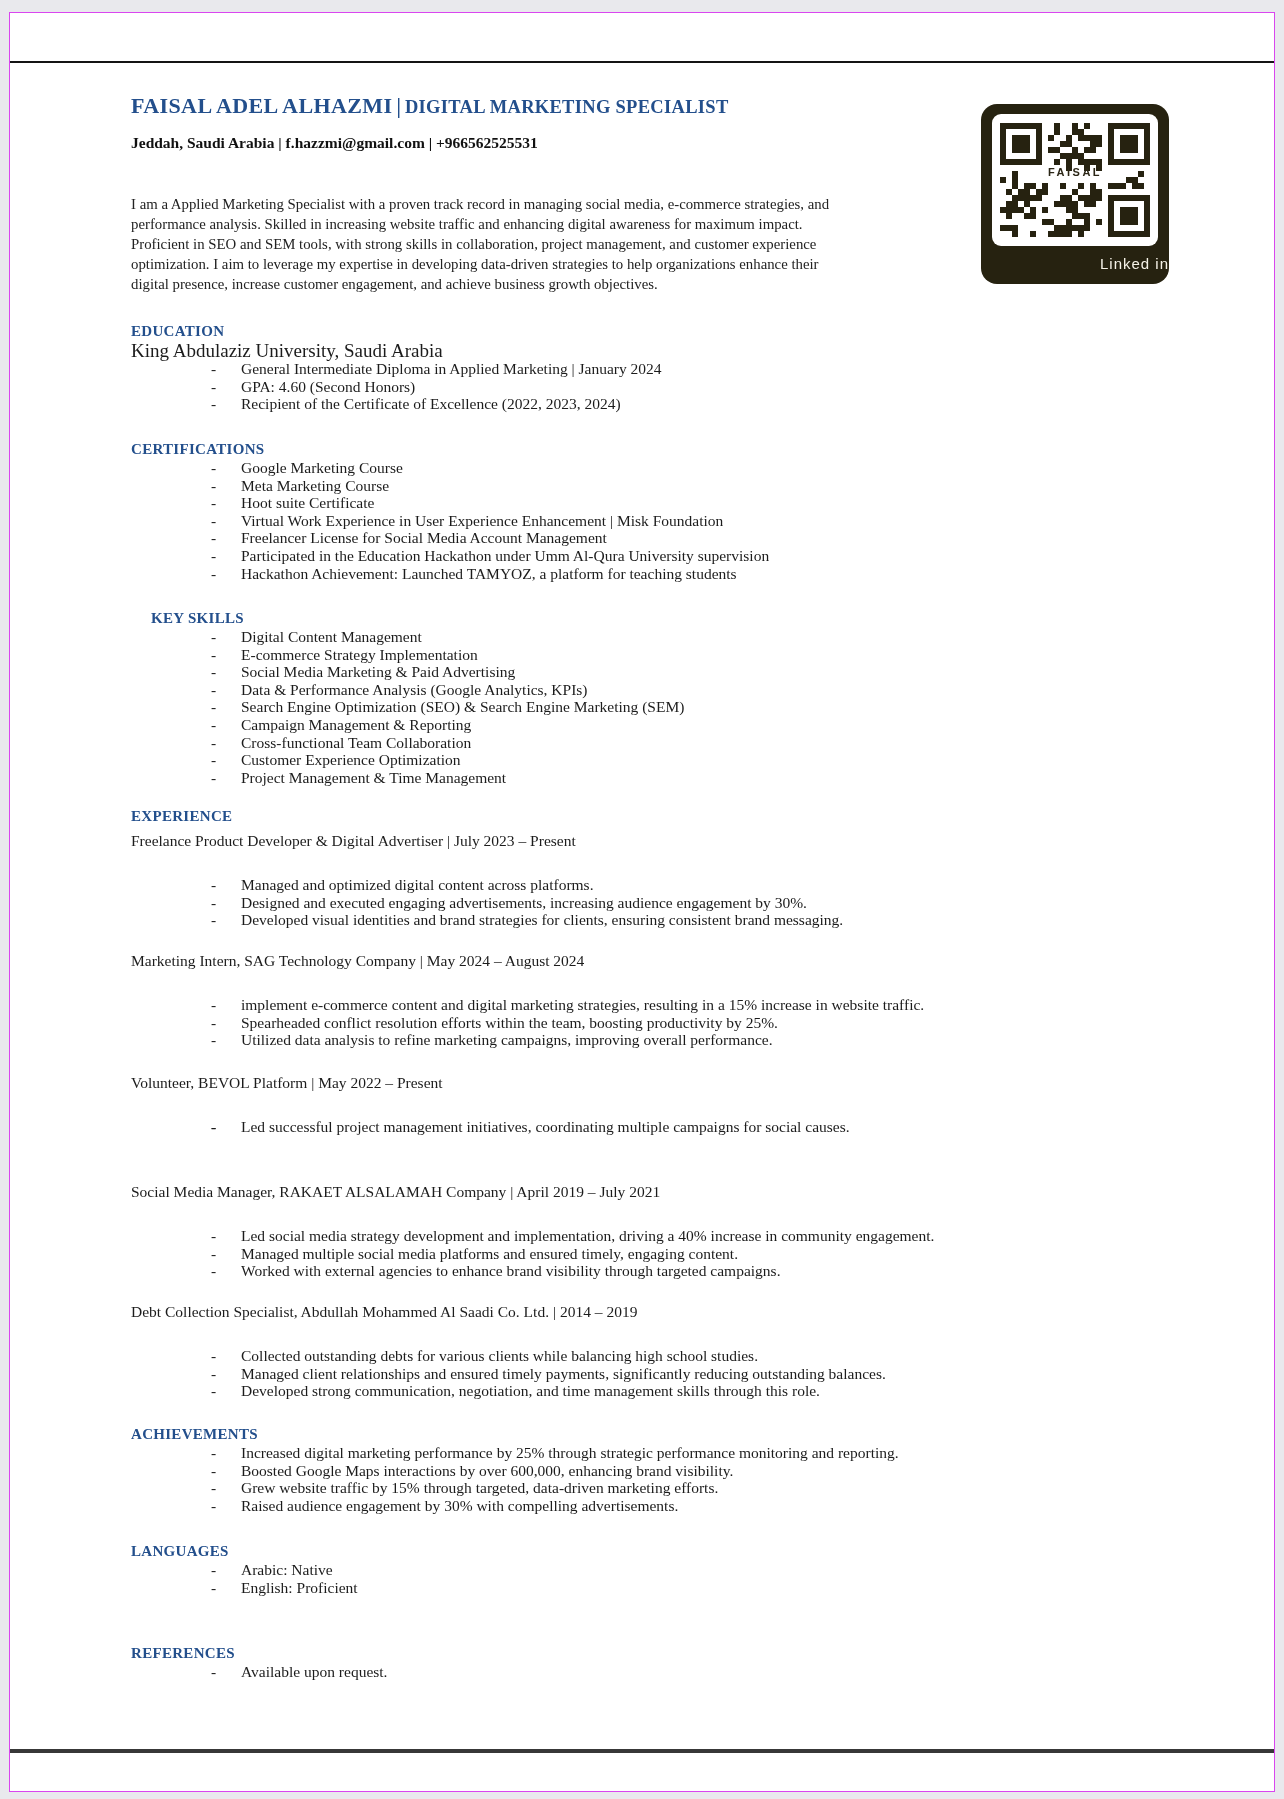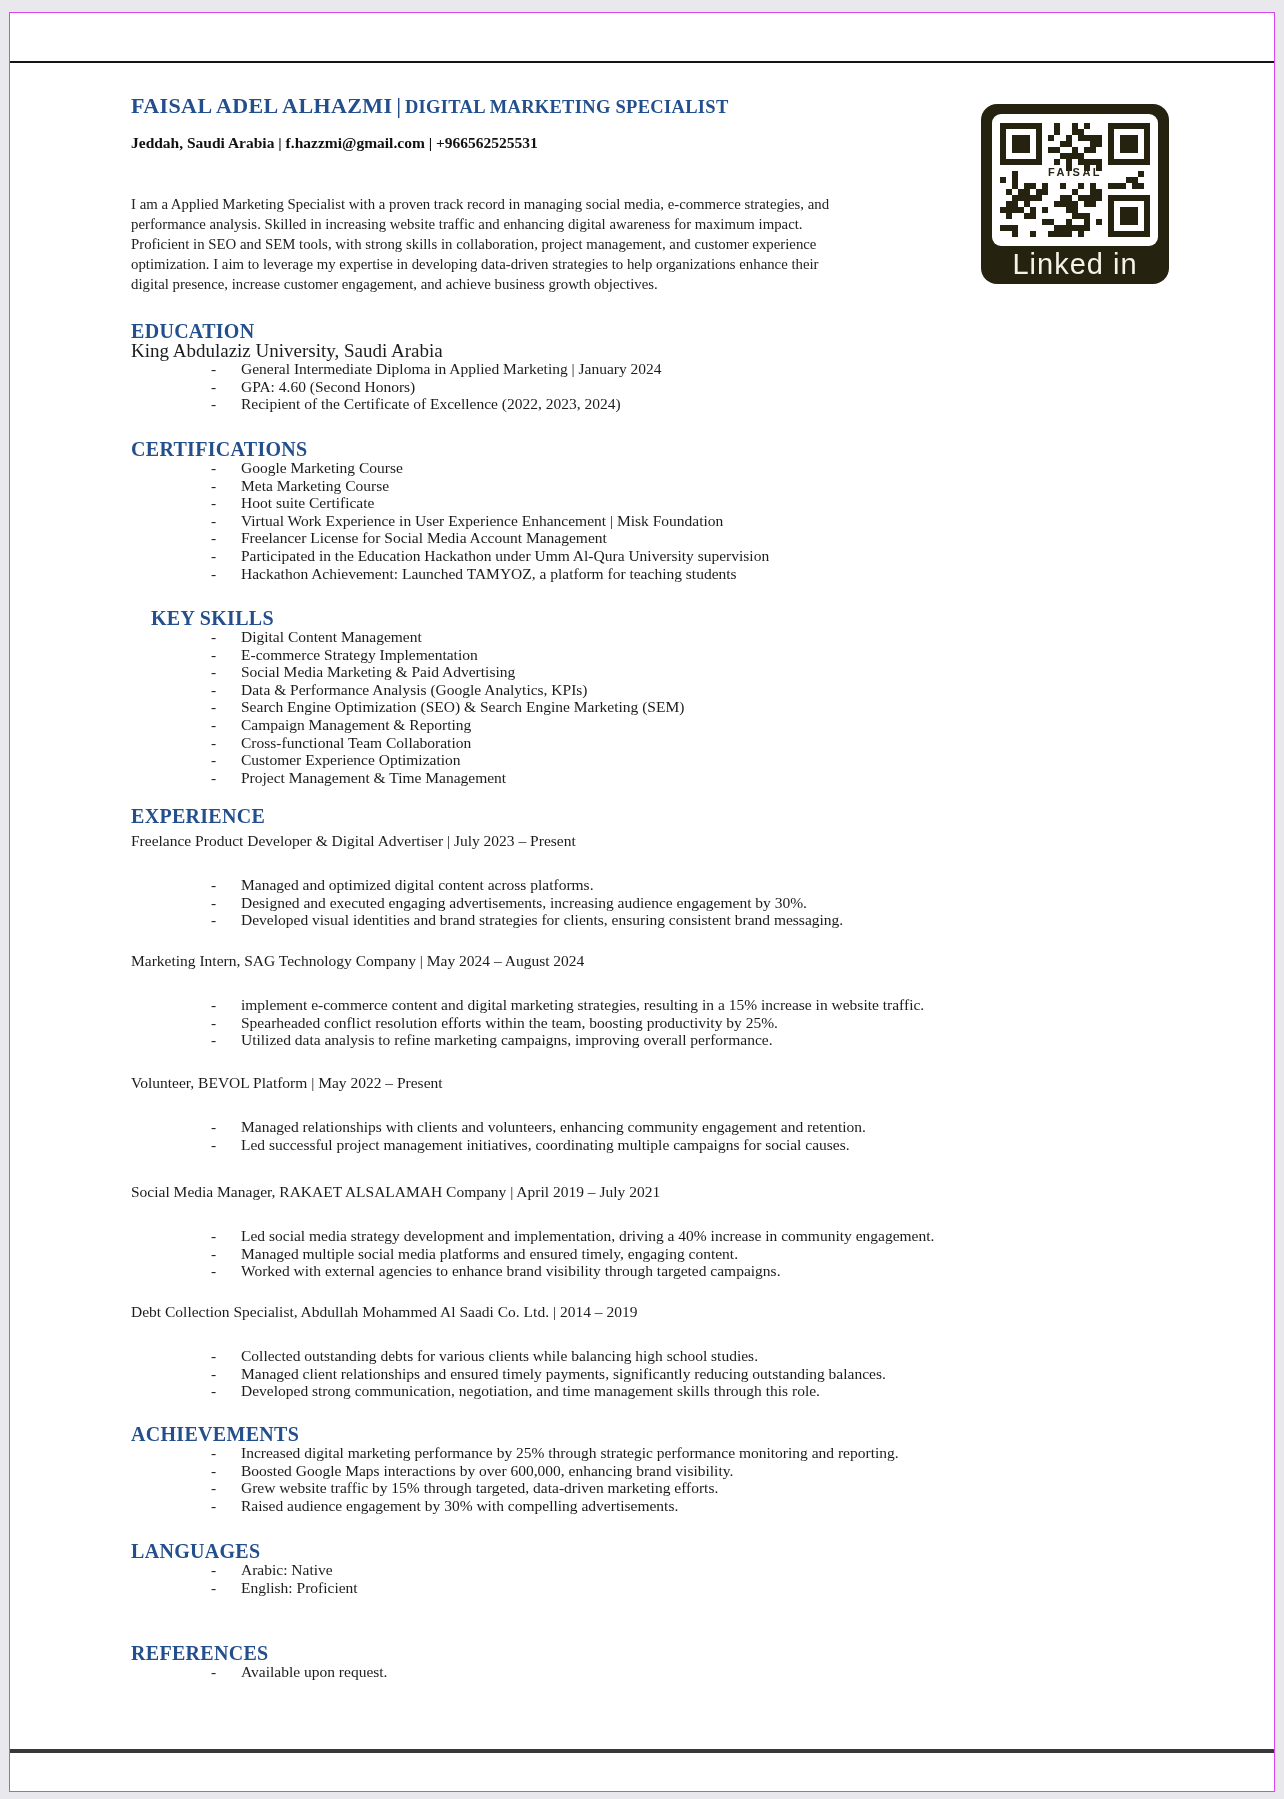--- a/index.html
+++ b/index.html
@@ -40,29 +40,29 @@
     position: absolute; left: 11px; top: 10px; width: 166px; height: 132px;
     background: #ffffff; border-radius: 9px; overflow: hidden;
   }
   .qr-inner svg { position: absolute; left: 8px; top: 9px; }
   .qr-label {
     position: absolute; left: 0; right: 0; top: 52px; text-align: center;
     font-family: "Liberation Sans", sans-serif; font-weight: bold;
     font-size: 11px; letter-spacing: 2.5px; color: #2b2616;
   }
   .qr-caption {
-    position: absolute; left: 0; right: 0; bottom: 5px; text-align: center;
-    font-family: "Liberation Sans", sans-serif; font-size: 29px; line-height: 30px;
+    position: absolute; left: 0; right: 0; bottom: 5px; text-align: right;
+    font-family: "Liberation Sans", sans-serif; font-size: 15px; line-height: 30px;
     color: #f5f2e7; letter-spacing: 1px;
   }
 
   
   .sec { position: absolute; left: 121px; width: 1110px; }
   .sec-heading {
-    font-weight: bold; font-size: 20px; line-height: 20px;
+    font-weight: bold; font-size: 15px; line-height: 20px;
     color: var(--accent); letter-spacing: 0.3px;
   }
   .indent-heading .sec-heading { margin-left: 20px; }
   .sec-intro { font-size: 19px; line-height: 19px; color: #1c1c1c; white-space: nowrap; }
   .bitem {
     position: relative; padding-left: 110px;
     font-size: 15.5px; line-height: 17.6px; color: #1c1c1c; white-space: nowrap;
   }
   .dash { position: absolute; left: 80px; }
   .job-title { font-size: 15.5px; line-height: 19px; color: #1c1c1c; white-space: nowrap; }
@@ -266,21 +266,21 @@
         <div class="job-title">Marketing Intern, SAG Technology Company | May 2024 – August 2024</div>
         <div class="blist">
           <div class="bitem"><span class="dash">-</span><span class="btext">implement e-commerce content and digital marketing strategies, resulting in a 15% increase in website traffic.</span></div>
           <div class="bitem"><span class="dash">-</span><span class="btext">Spearheaded conflict resolution efforts within the team, boosting productivity by 25%.</span></div>
           <div class="bitem"><span class="dash">-</span><span class="btext">Utilized data analysis to refine marketing campaigns, improving overall performance.</span></div>
         </div>
       </section>
     <section class="sec job" style="top:1060px">
         <div class="job-title">Volunteer, BEVOL Platform | May 2022 – Present</div>
         <div class="blist">
-          <div class="bitem"><span class="dash">-</span><span class="btext">Managed relationships with clients and volunteers, enhancing community engagement and retention.</span></div>
+          <div class="bitem"><span class="dash">-</span></div>
           <div class="bitem"><span class="dash">-</span><span class="btext">Led successful project management initiatives, coordinating multiple campaigns for social causes.</span></div>
         </div>
       </section>
     <section class="sec job" style="top:1169px">
         <div class="job-title">Social Media Manager, RAKAET ALSALAMAH Company | April 2019 – July 2021</div>
         <div class="blist">
           <div class="bitem"><span class="dash">-</span><span class="btext">Led social media strategy development and implementation, driving a 40% increase in community engagement.</span></div>
           <div class="bitem"><span class="dash">-</span><span class="btext">Managed multiple social media platforms and ensured timely, engaging content.</span></div>
           <div class="bitem"><span class="dash">-</span><span class="btext">Worked with external agencies to enhance brand visibility through targeted campaigns.</span></div>
         </div>

